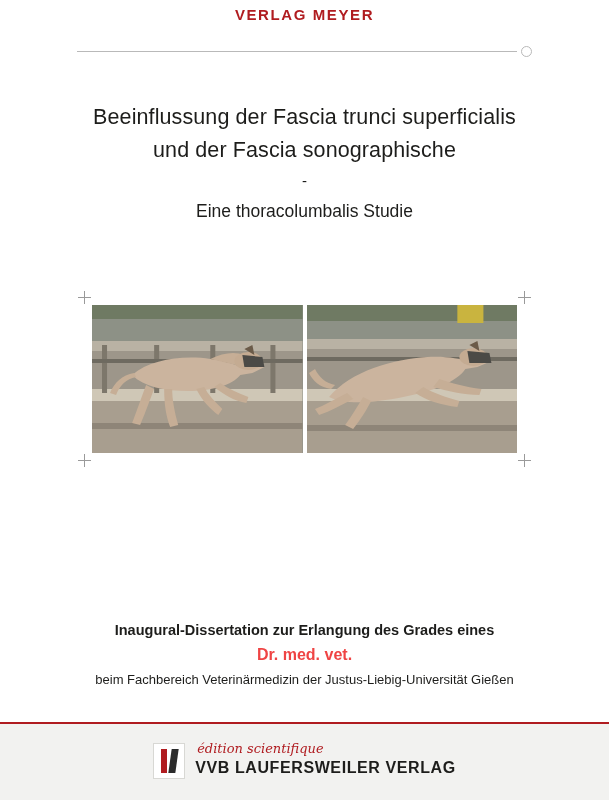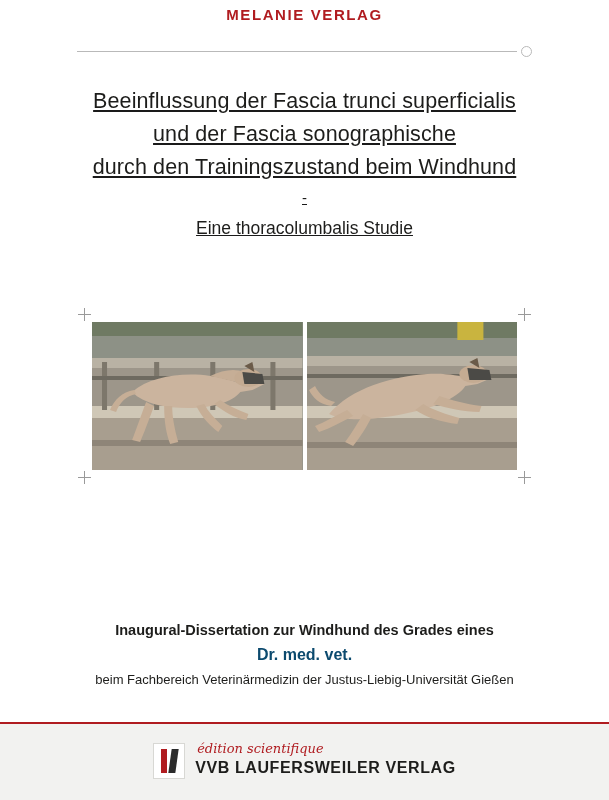--- a/index.html
+++ b/index.html
@@ -55,24 +55,23 @@
     top: 1px;
     width: 9px;
     height: 9px;
     border: 1px solid #b9b9b9;
     border-radius: 50%;
     background: #ffffff;
   }
 
   
   .title-block {
-    margin-top: 26px;
+    margin-top: 42px;
     text-align: center;
     padding: 0 40px;
-    text-decoration: underline;
   }
   .title-line {
     font-size: 21.5px;
     line-height: 33px;
     color: #1d1d1b;
     font-weight: normal;
     letter-spacing: 0.1px;
   }
   .title-dash {
     font-size: 15px;
@@ -140,21 +139,21 @@
   }
   .ft-line1 {
     font-size: 14.5px;
     font-weight: bold;
     color: #1d1d1b;
     line-height: 24px;
   }
   .ft-line2 {
     font-size: 16px;
     font-weight: bold;
-    color: #0c4a6e;
+    color: #ef4444;
     line-height: 26px;
   }
   .ft-line3 {
     font-size: 13px;
     color: #1d1d1b;
     line-height: 24px;
   }
 
   
   .band-line {
@@ -229,31 +228,30 @@
     color: #1d1d1b;
     letter-spacing: 0.6px;
     line-height: 22px;
   }
 </style>
 </head>
 <body>
 
 <div class="page">
 
-  <div class="author">MELANIE VERLAG</div>
+  <div class="author">VERLAG MEYER</div>
 
   <div class="rule-wrap">
     <div class="rule-line"></div>
     <div class="rule-dot"></div>
   </div>
 
   <div class="title-block">
     <div class="title-line">Beeinflussung der Fascia trunci superficialis</div>
     <div class="title-line">und der Fascia sonographische</div>
-    <div class="title-line">durch den Trainingszustand beim Windhund</div>
     <div class="title-dash">-</div>
     <div class="subtitle">Eine thoracolumbalis Studie</div>
   </div>
 
   <div class="figure-area">
     <span class="crop-mark cm-tl"></span>
     <span class="crop-mark cm-tr"></span>
     <span class="crop-mark cm-bl"></span>
     <span class="crop-mark cm-br"></span>
 
@@ -313,21 +311,21 @@
           <path d="M108 88 C120 96 134 100 150 102 L152 96 C138 92 126 88 116 82 Z" fill="#c6ae96"></path>
           <path d="M126 82 C140 86 156 90 172 90 L174 84 C158 82 144 78 132 74 Z" fill="#c6ae96"></path>
           <path d="M24 84 C12 82 6 76 2 68 L8 64 C12 72 18 78 28 80 Z" fill="#c6ae96"></path>
         </svg>
       </div>
 
     </div>
   </div>
 
   <div class="footer-text">
-    <div class="ft-line1">Inaugural-Dissertation zur Windhund des Grades eines</div>
+    <div class="ft-line1">Inaugural-Dissertation zur Erlangung des Grades eines</div>
     <div class="ft-line2">Dr. med. vet.</div>
     <div class="ft-line3">beim Fachbereich Veterinärmedizin der Justus-Liebig-Universität Gießen</div>
   </div>
 
   <div class="band-line"></div>
   <div class="band"></div>
 
   <div class="publisher">
     <span class="logo-mark">
       <span class="bar-red"></span>

